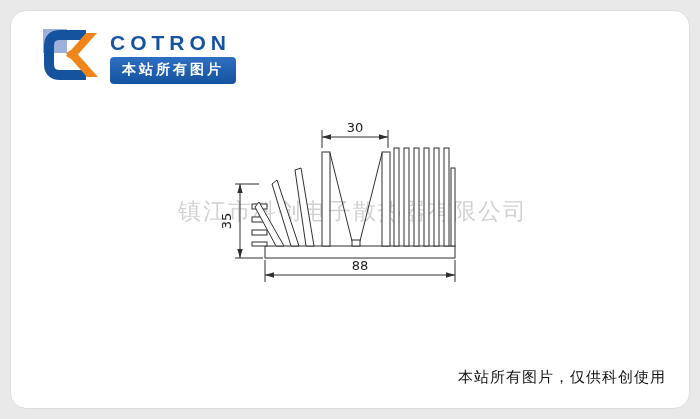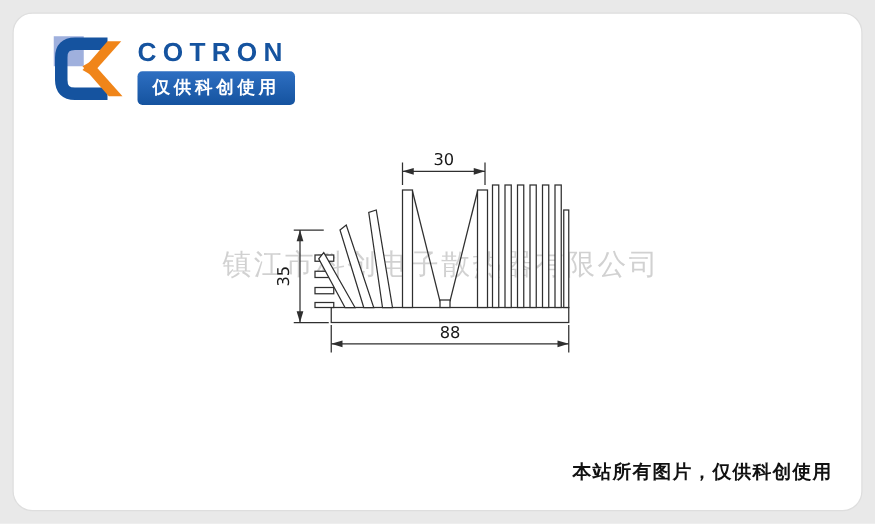--- a/index.html
+++ b/index.html
@@ -50,41 +50,41 @@
     z-index:2;
   }
   .drawing text {
     font-family:"DejaVu Sans", sans-serif;
     font-size:13px;
     fill:#1a1a1a;
   }
   
   .footer-notice {
     position:absolute; right:34px; bottom:32px;
-    font-size:15px; font-weight:700; color:#111111;
+    font-size:15px; font-weight:400; color:#111111;
     letter-spacing:1px;
     z-index:5;
     margin-left:29px;
   }
 </style>
 </head>
 <body>
 
 <div class="card"></div>
 
 <div class="logo">
   <svg class="logo-mark" width="62" height="58" viewBox="0 0 62 58" aria-hidden="true">
     <rect x="3" y="3" width="24" height="24" style="fill:var(--lavender,#9fb0dd)"></rect>
     <path d="M46,9 H20 Q9,9 9,20 V38 Q9,49 20,49 H46" style="fill:none;stroke:var(--blue,#15539f);stroke-width:10"></path>
     <polygon points="26,30 46,7 57,7 33,34" style="fill:var(--orange,#f08519)"></polygon>
     <polygon points="26,27 33,23 58,51 47,51" style="fill:var(--orange,#f08519)"></polygon>
   </svg>
   <div class="logo-text">
     <div class="brand">COTRON</div>
-    <div class="banner">仅供科创使用</div>
+    <div class="banner">本站所有图片</div>
   </div>
 </div>
 
 <div class="watermark">镇江市科创电子散热器有限公司</div>
 
 <svg class="drawing" width="280" height="175" viewBox="0 0 280 175">
 
   <g stroke="#2f2f2f" stroke-width="1" fill="#ffffff">
 
     <rect x="60" y="134" width="190" height="12"></rect>

